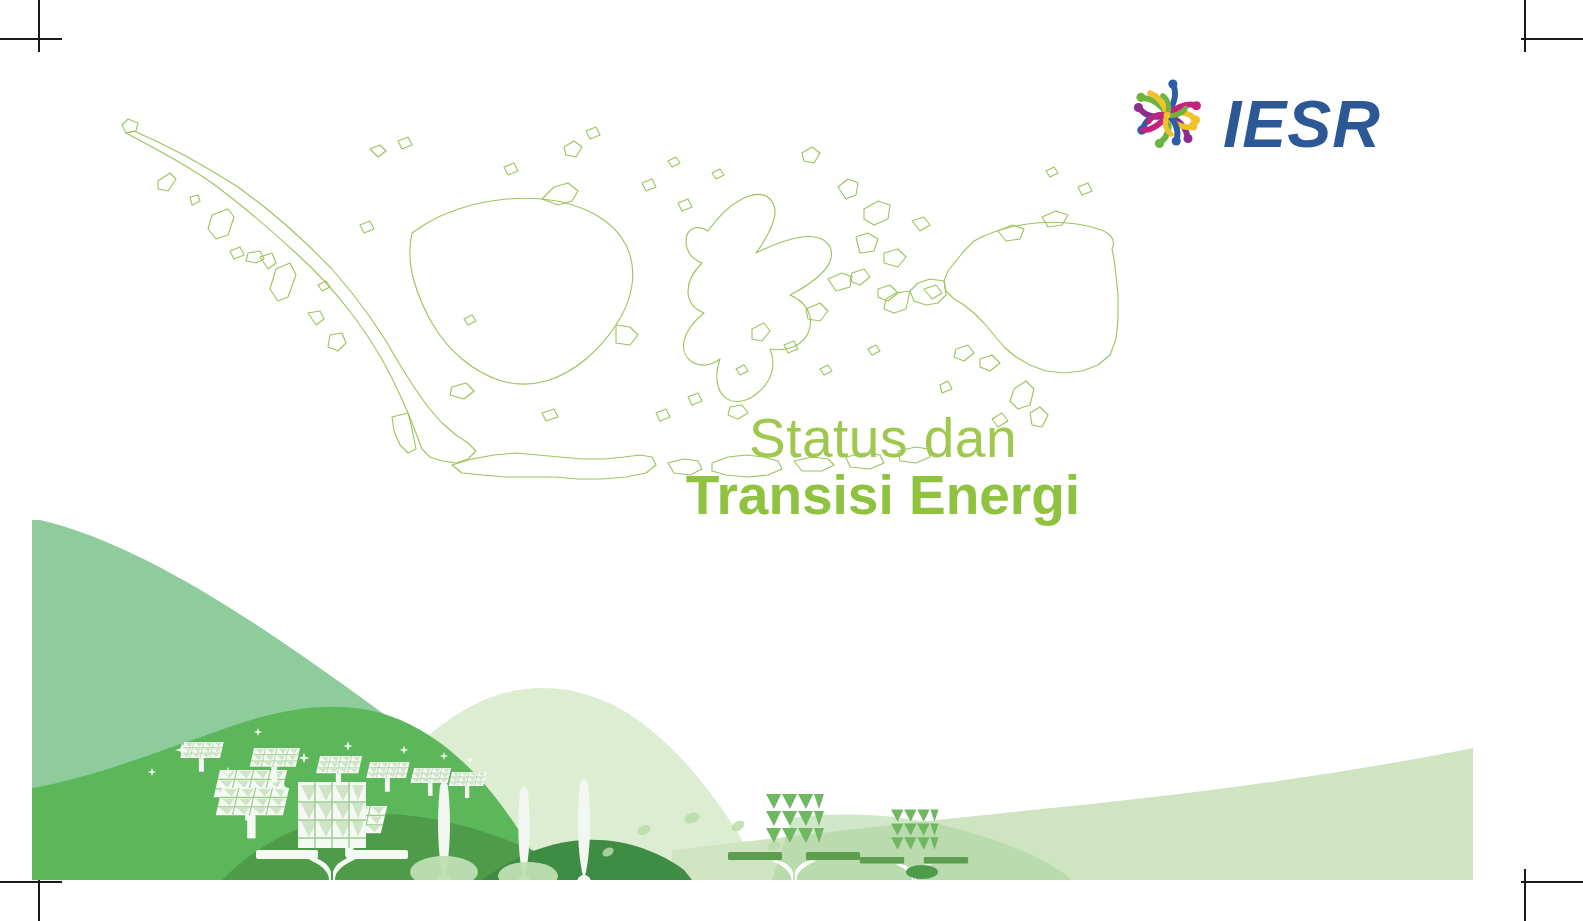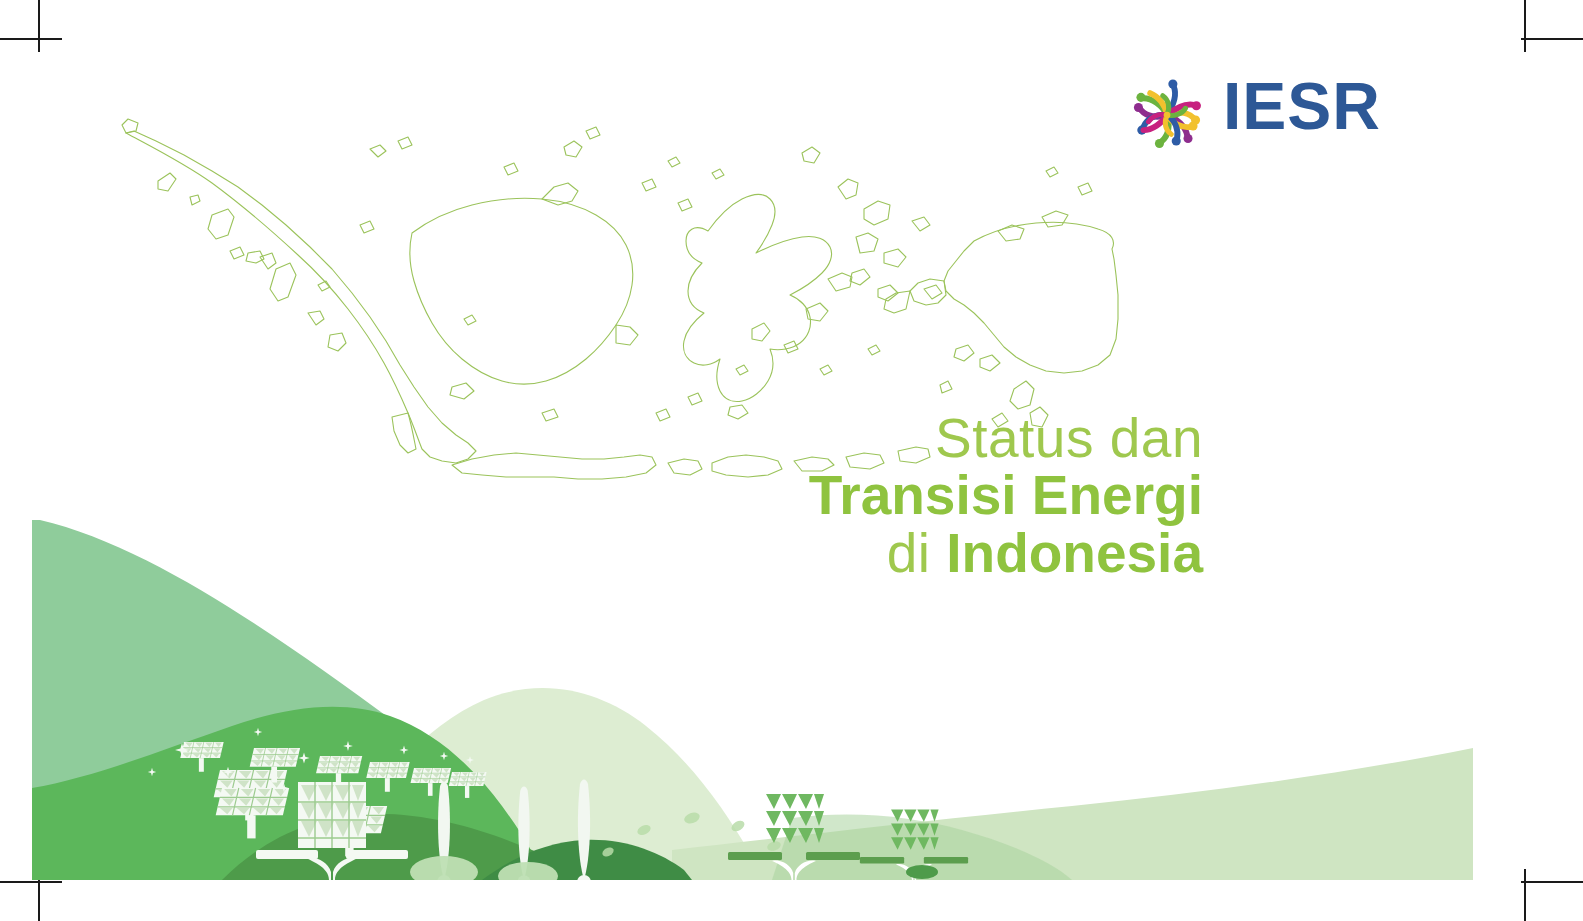--- a/index.html
+++ b/index.html
@@ -16,31 +16,31 @@
   .crop.h{height:2px;width:62px;}
 
   
   .artwork{position:absolute;left:32px;top:18px;width:1441px;height:862px;}
 
   
   .map-wrap{position:absolute;left:80px;top:95px;width:1010px;height:390px;}
   .map-wrap svg{width:100%;height:100%;display:block;}
 
   
-  .logo{position:absolute;right:92px;top:55px;display:flex;align-items:flex-start;gap:14px;}
+  .logo{position:absolute;right:92px;top:55px;display:flex;align-items:flex-end;gap:14px;font-style:italic;}
   .logo-mark{width:84px;height:84px;display:block;}
   .logo-text{
     font-size:66px;font-weight:bold;letter-spacing:1px;
     color:#2d5896;line-height:1;font-family:"Liberation Sans",sans-serif;
   }
 
   
   .title-block{
     position:absolute;right:270px;top:392px;width:640px;
-    text-align:right;line-height:1.045;
+    text-align:center;line-height:1.045;
   }
   .t-light{
     font-size:55px;font-weight:300;color:#9FC84E;
     letter-spacing:0.5px;
   }
   .t-bold{
     font-size:55px;font-weight:bold;color:#8FC33F;
     letter-spacing:0px;
   }
   .t-row{display:block;white-space:nowrap;}
@@ -233,23 +233,20 @@
       <div class="logo-text">IESR</div>
     </div>
 
     <div class="title-block">
       <span class="t-row">
         <span class="t-light">Status dan</span>
       </span>
       <span class="t-row">
         <span class="t-bold">Transisi Energi</span>
       </span>
-      <span class="t-row">
-        <span class="t-light">di </span><span class="t-bold">Indonesia</span>
-      </span>
     </div>
 
     <div class="landscape">
       <svg viewBox="0 0 1441 360" xmlns="http://www.w3.org/2000/svg">
         <defs>
           <clipPath id="frame">
               <rect x="0" y="0" width="1441" height="360"></rect>
             </clipPath>
           <g id="panelWhite">
             <path d="M0 0 L64 0 L58 26 L-6 26 Z" fill="#F4F9F3"></path>

